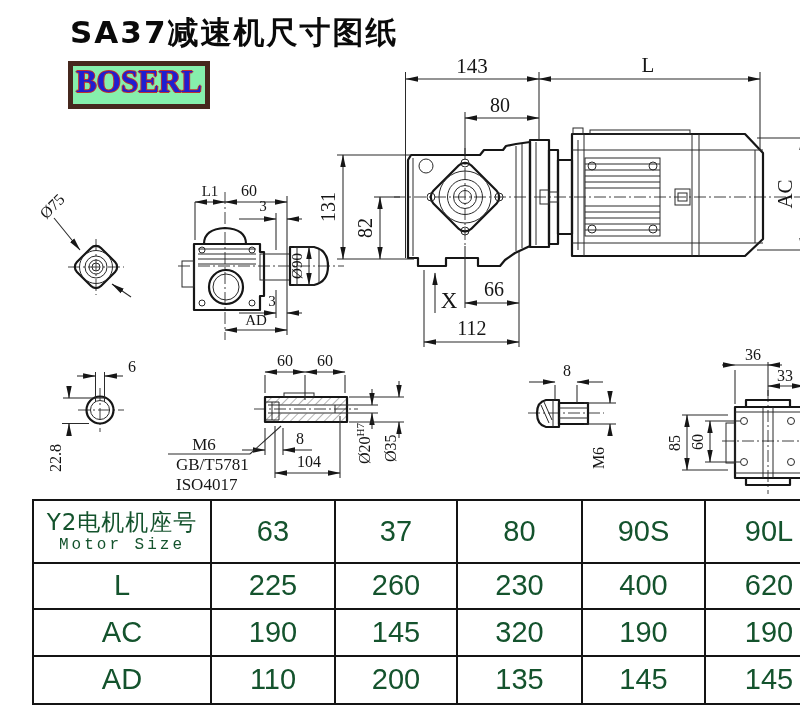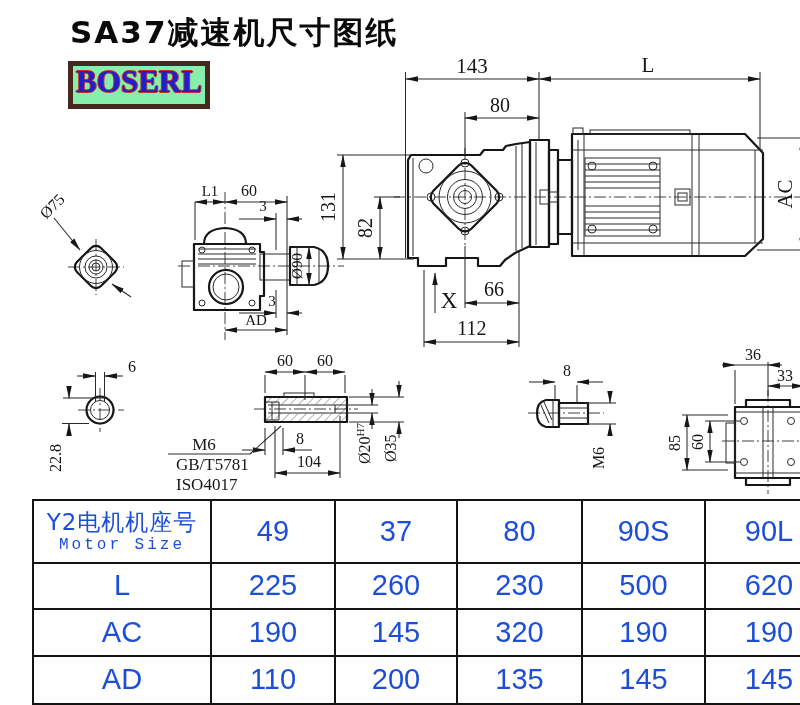--- a/index.html
+++ b/index.html
@@ -12,21 +12,21 @@
   #logo span{font-family:"Liberation Serif",serif;font-weight:700;font-size:31px;line-height:1;
         color:#1f1fd0;text-shadow:1px 0 #c03030,-1px 0 #c03030,0 1px #c03030,0 -1px #c03030;}
   svg{position:absolute;left:0;top:0;}
   svg text{font-family:"Liberation Serif",serif;fill:#161616;}
   .bold{stroke:#161616;stroke-width:2.2;fill:none;stroke-linejoin:round;}
   .thin{stroke:#2a2a2a;stroke-width:1;fill:none;}
   .dim{stroke:#2a2a2a;stroke-width:1.05;fill:none;}
   .cl{stroke:#2a2a2a;stroke-width:0.9;fill:none;stroke-dasharray:12 3 2 3;}
   #dimtable{position:absolute;left:0;top:499px;width:800px;height:206px;border-collapse:collapse;table-layout:fixed;}
   #dimtable td{border:2px solid #141414;text-align:center;vertical-align:middle;padding:0;
-               font-size:29px;font-family:"Liberation Sans",sans-serif;color:#1d4ed8;}
+               font-size:29px;font-family:"Liberation Sans",sans-serif;color:#14532d;}
   .hcn{display:block;font-size:23px;line-height:1.15;letter-spacing:1px;font-family:"DejaVu Sans",sans-serif;}
   .hen{display:block;font-size:16px;letter-spacing:3px;font-family:"Liberation Mono",monospace;}
   .colhead{font-size:30px;}
 </style>
 </head>
 <body>
 
 <div id="page">
 
   <div id="title">SA37减速机尺寸图纸</div>
@@ -341,32 +341,32 @@
       <col style="width:125px">
         <col style="width:123px">
         <col style="width:128px">
     </colgroup>
     <tbody>
         <tr style="height:63px">
       <td>
         <span class="hcn">Y2电机机座号</span>
         <span class="hen">Motor Size</span>
       </td>
-      <td class="colhead">49</td>
+      <td class="colhead">63</td>
       <td class="colhead">37</td>
       <td class="colhead">80</td>
       <td class="colhead">90S</td>
       <td class="colhead">90L</td>
     </tr>
     <tr style="height:45px">
       <td>L</td>
       <td>225</td>
       <td>260</td>
       <td>230</td>
-      <td>500</td>
+      <td>400</td>
       <td>620</td>
     </tr>
     <tr style="height:47px">
       <td>AC</td>
       <td>190</td>
       <td>145</td>
       <td>320</td>
       <td>190</td>
       <td>190</td>
     </tr>

